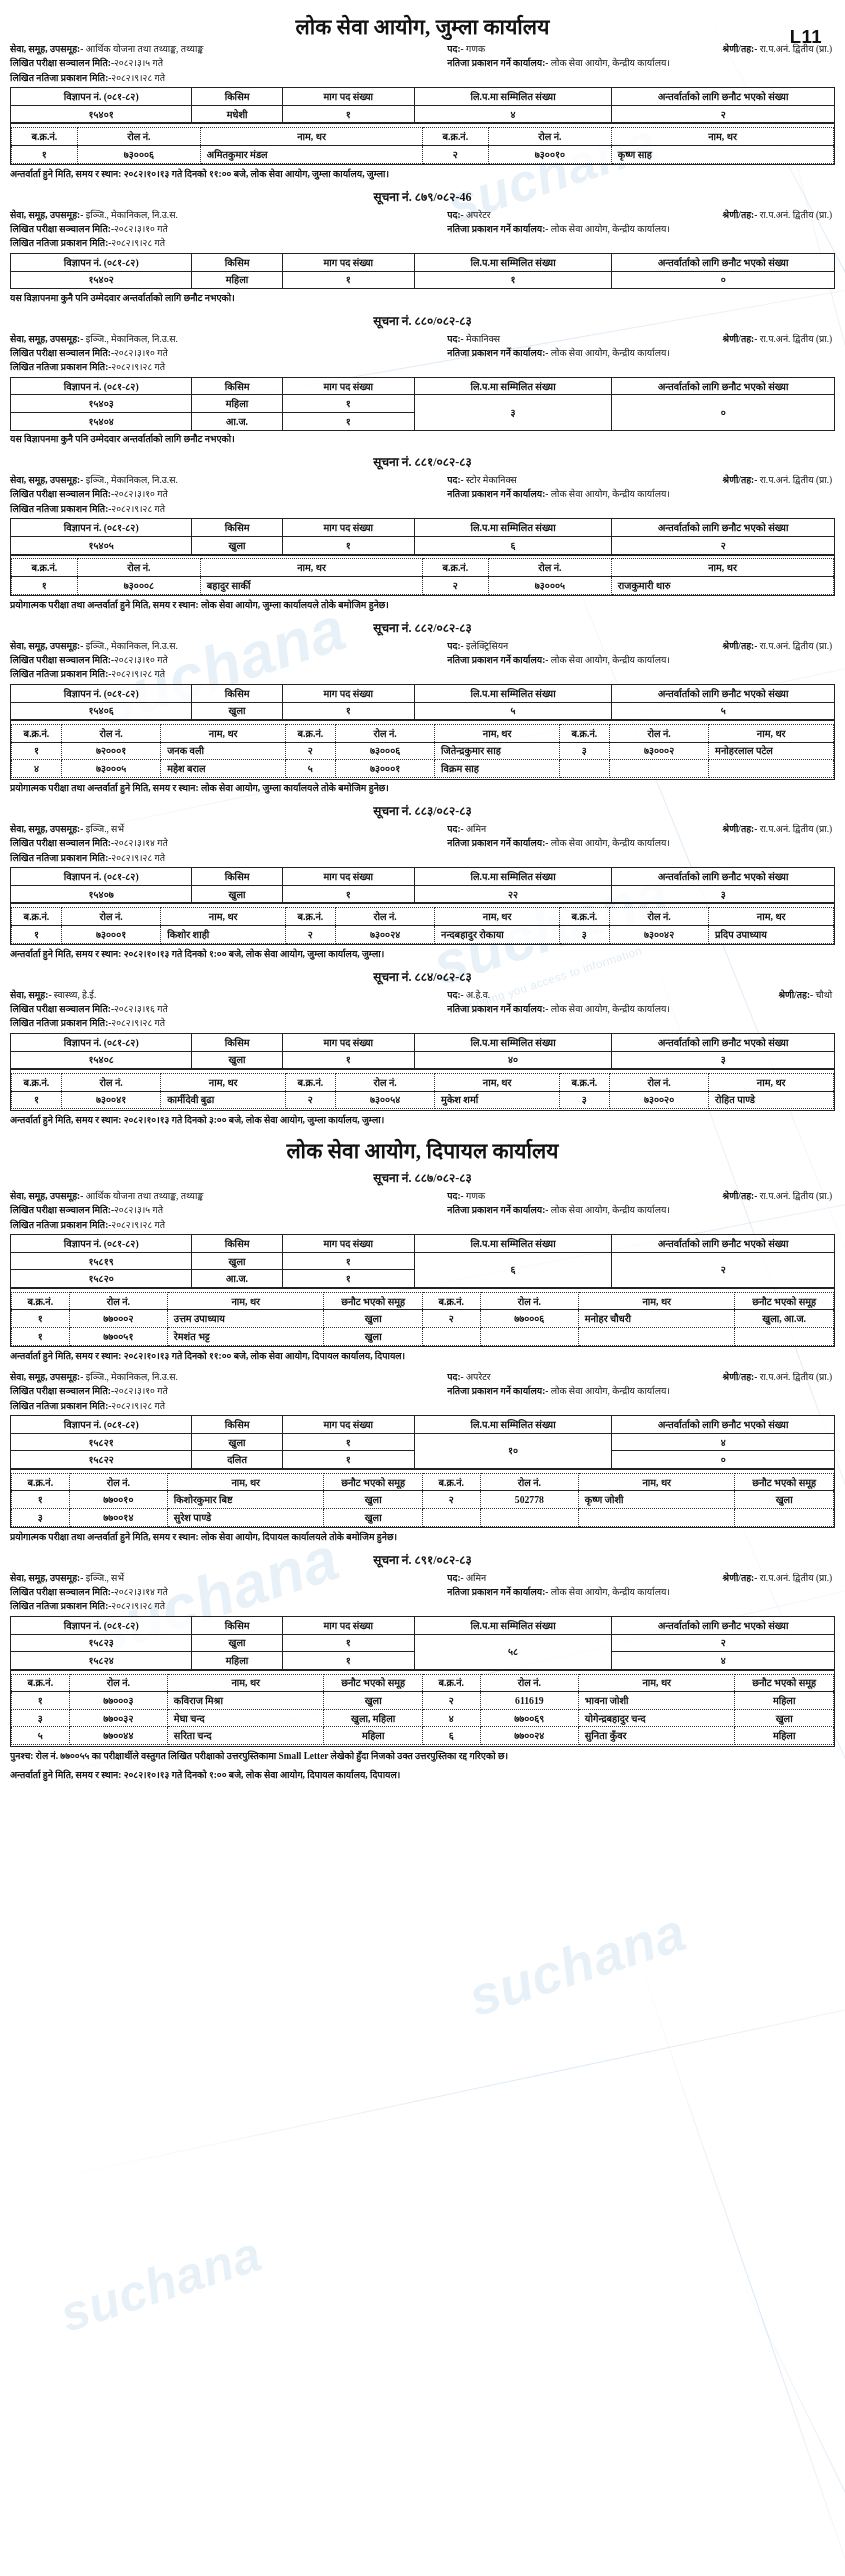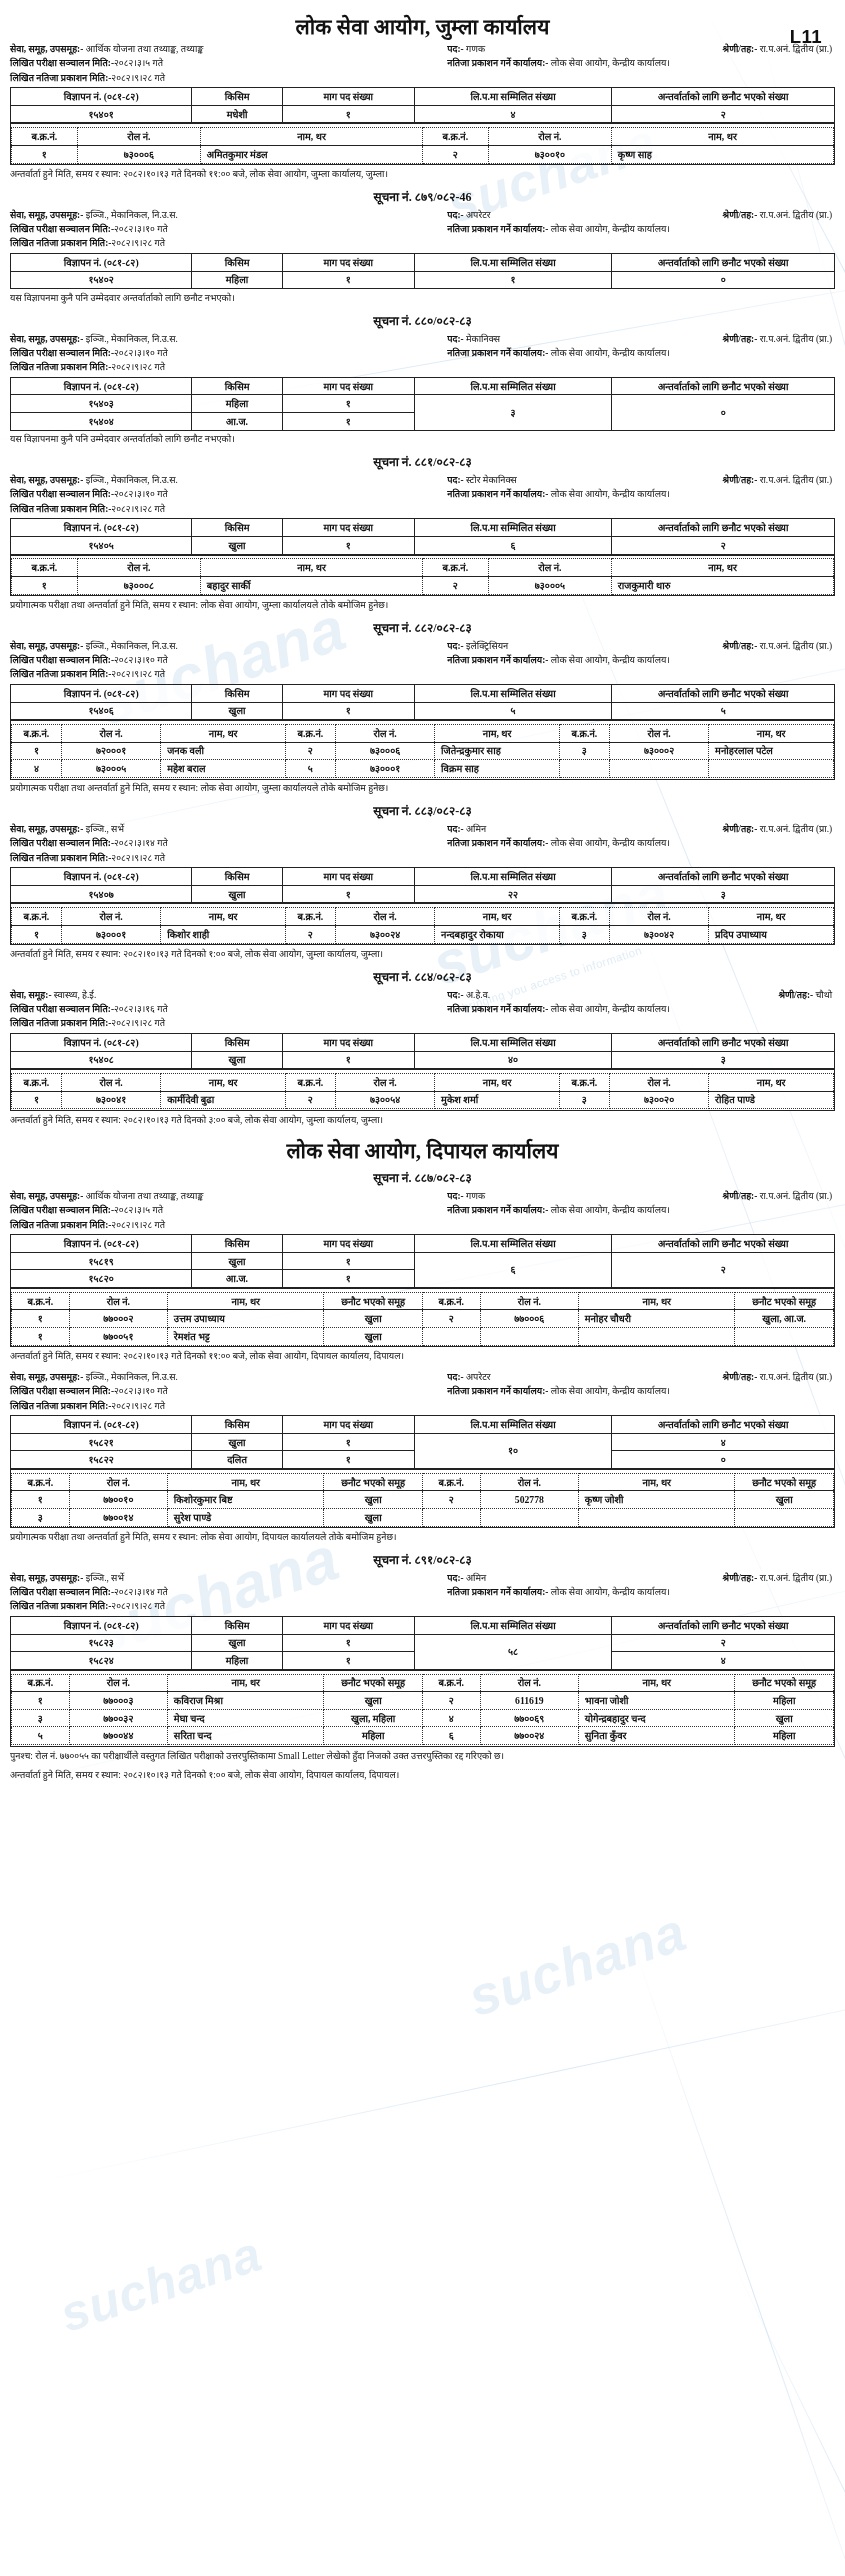--- a/index.html
+++ b/index.html
@@ -78,21 +78,21 @@
     border: 0.7px dotted #333; padding: 1.8px 2.9px; font-weight: 700;
     background: rgba(255,255,255,0.80);
   }
   table.cand th { text-align:center; }
   table.cand td.c { text-align:center; }
   table.cand td.nm { text-align:left; padding-left: 5.7px; }
   table.cand tr.hdr th { border-bottom: 0.7px solid #222; }
   .cand-wrap { border: 0.7px solid #222; }
 
   .note {
-    font-size: 9.3px; font-weight: 400; margin: 2.9px 0 5.7px 0; line-height:1.5;
+    font-size: 9.3px; font-weight: 700; margin: 2.9px 0 5.7px 0; line-height:1.5;
   }
   .source {
     text-align: right; font-style: italic; font-weight: 700;
     font-family:"Liberation Sans", sans-serif;
     font-size: 10px; margin-top: 7.2px; padding-right: 4.3px;
   }
   .block { margin-bottom: 4.3px; }
 </style>
 </head>
 <body>

